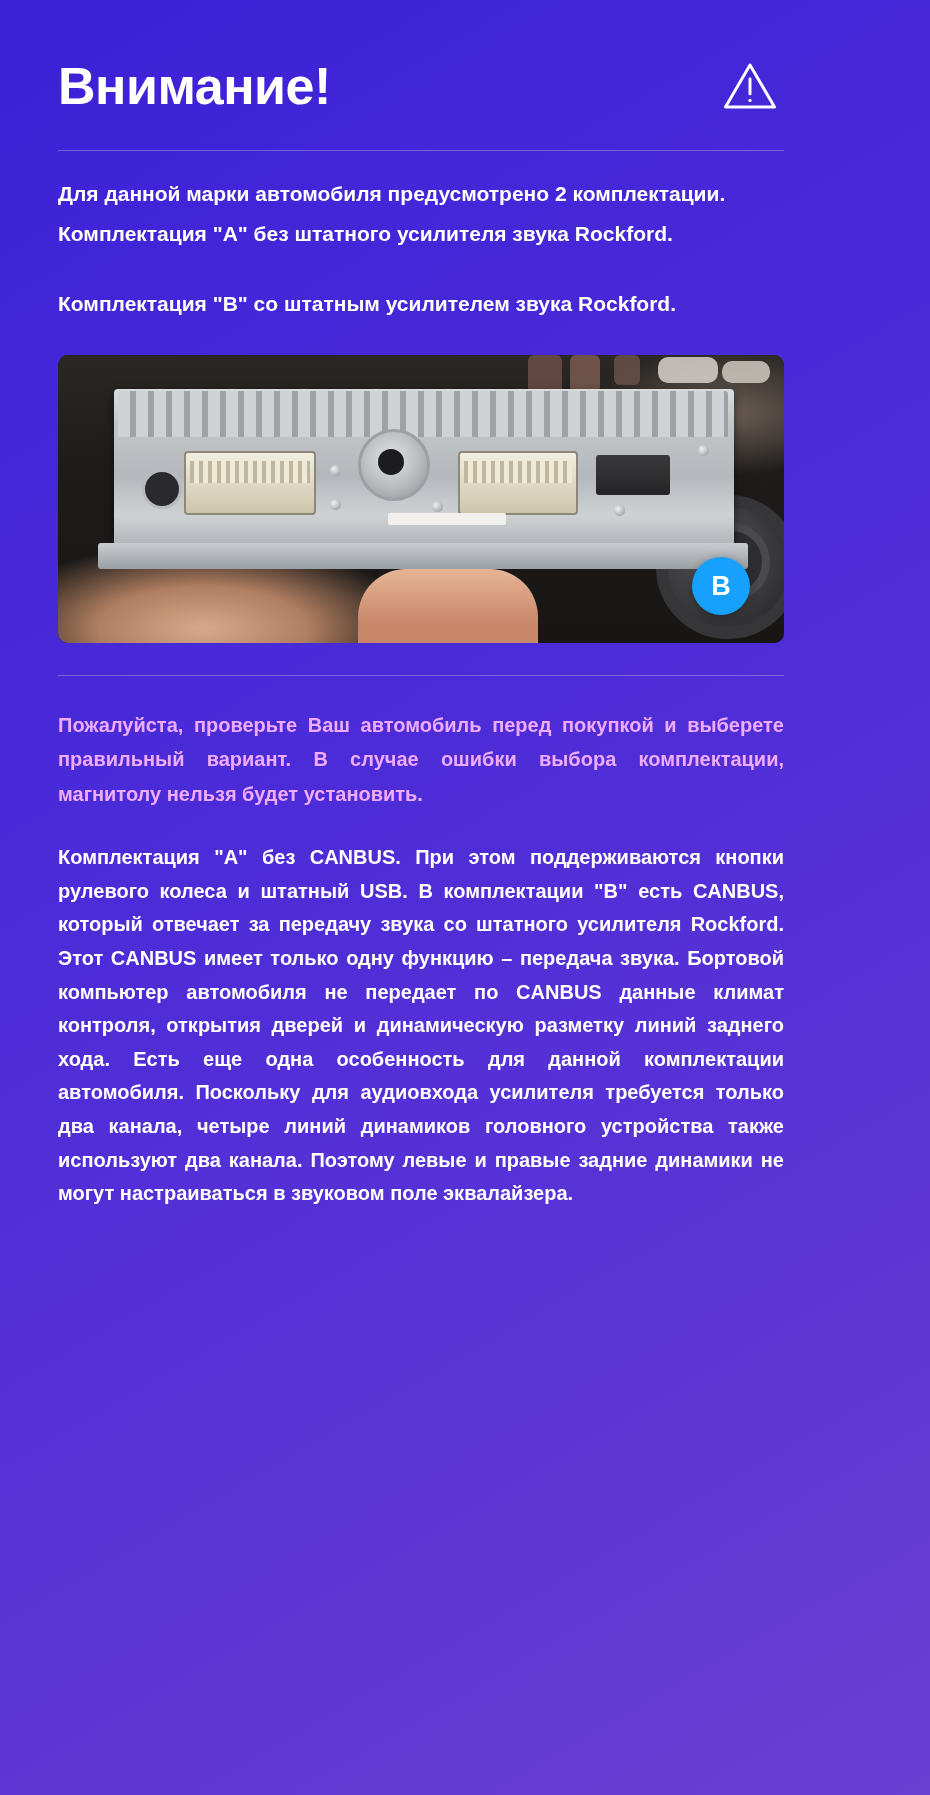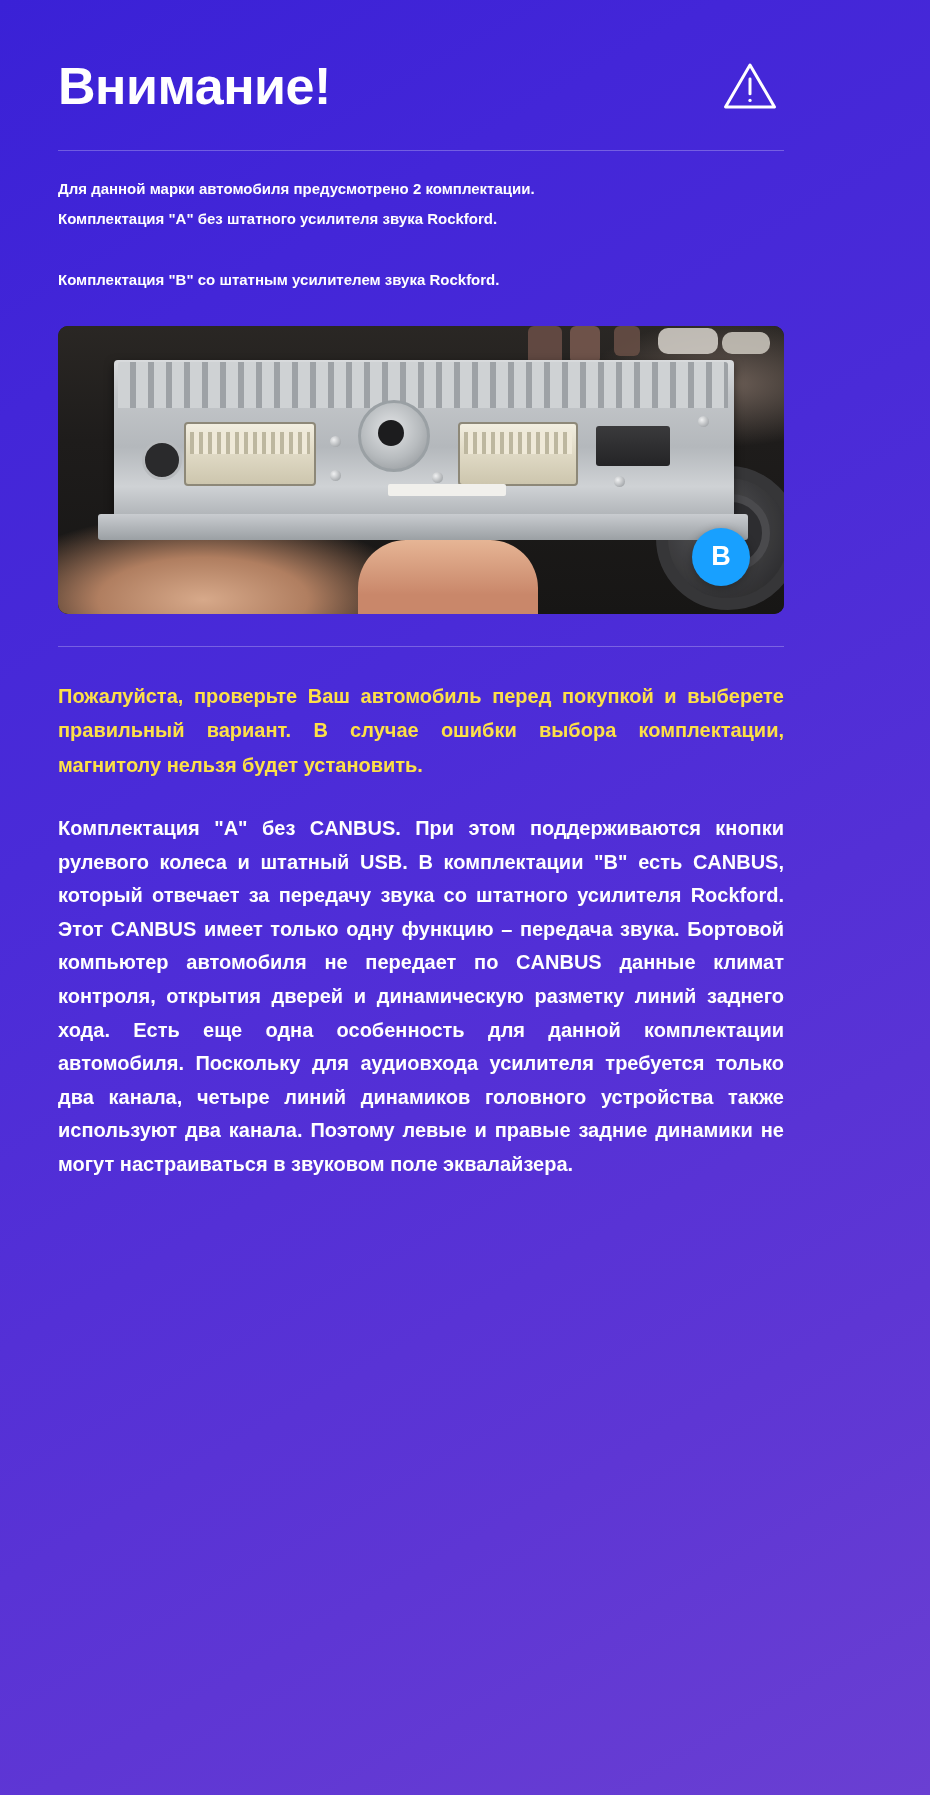--- a/index.html
+++ b/index.html
@@ -42,21 +42,21 @@
     margin-right: 6px;
     flex: none;
   }
   .divider {
     height: 1px;
     background: rgba(255,255,255,0.26);
     margin: 24px 0 0 0;
   }
   
   .intro {
-    font-size: 15px;
+    font-size: 21px;
     line-height: 1.62;
     font-weight: 600;
     padding-top: 26px;
   }
   .intro p {
     margin: 0 0 6px 0;
   }
   .intro .gap {
     margin-top: 36px;
   }
@@ -246,21 +246,21 @@
     font-weight: 700;
     padding-top: 22px;
   }
   .divider2 {
     height: 1px;
     background: rgba(255,255,255,0.26);
     margin: 32px 0 0 0;
   }
   
   .note {
-    color: #fde047;
+    color: #f0abfc;
     font-size: 20px;
     font-weight: 700;
     line-height: 1.72;
     text-align: justify;
     padding-top: 32px;
   }
   
   .body-text {
     font-size: 20px;
     line-height: 1.68;

